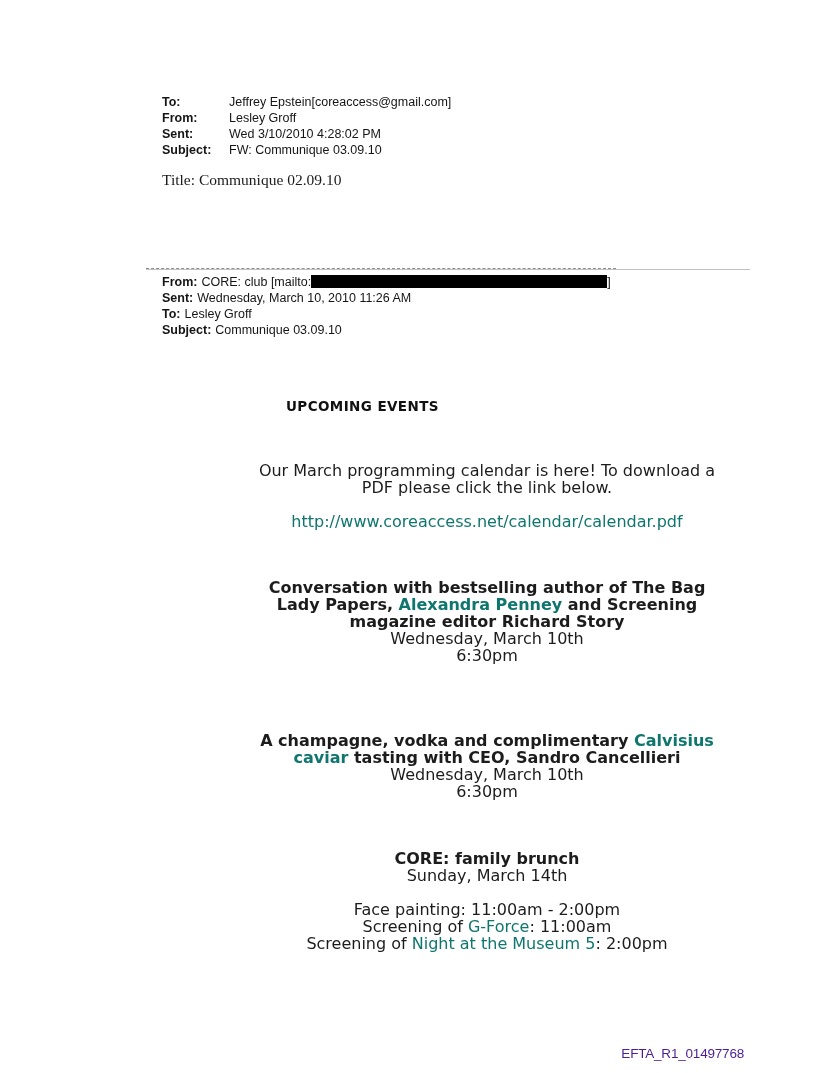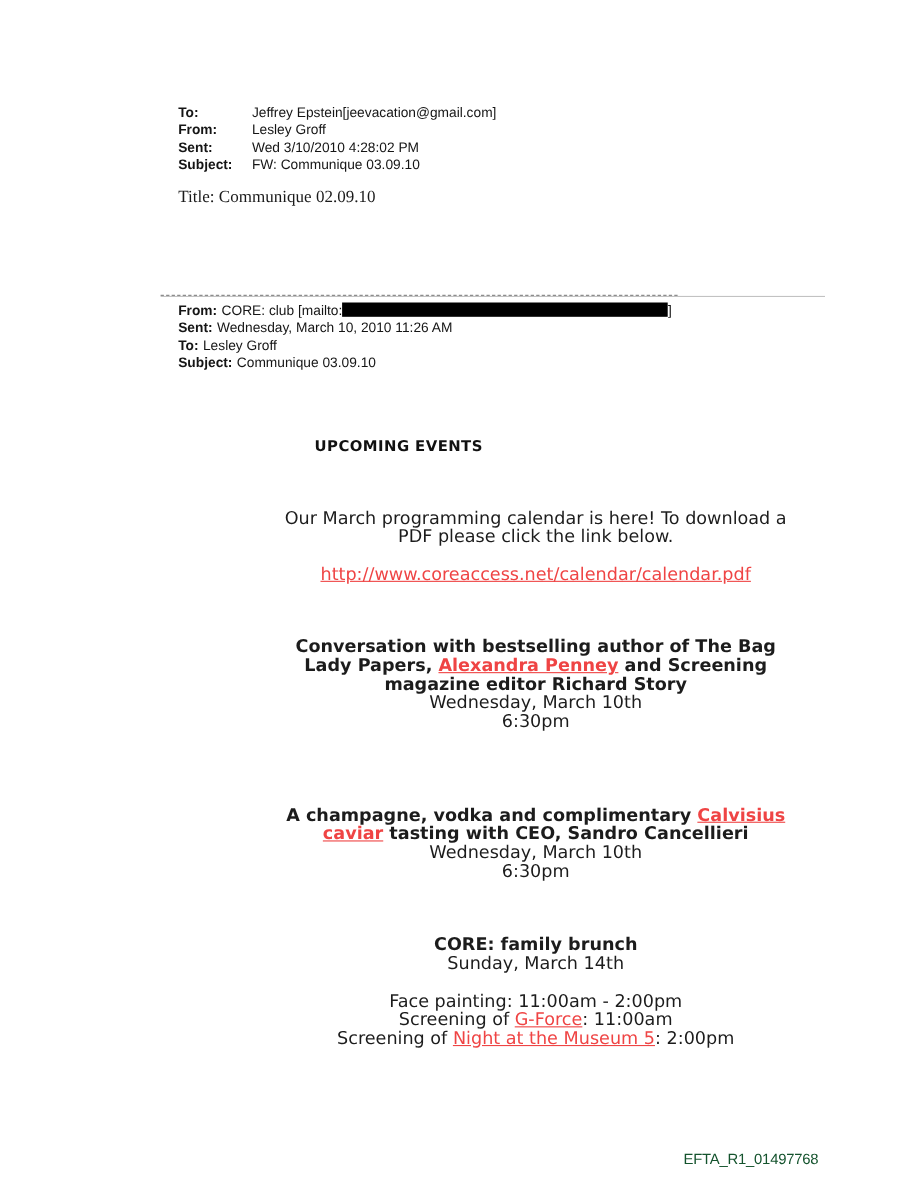--- a/index.html
+++ b/index.html
@@ -96,42 +96,42 @@
   .intro-para    { top: 462px; }
   .link-para     { top: 513px; }
   .event-1       { top: 579px; }
   .event-2       { top: 732px; }
   .event-3       { top: 850px; }
   .event-3-sched { top: 901px; }
 
   .line { min-height: 17px; }
   .b   { font-weight: bold; }
   .i   { }
-  .lnk { color: #ef4444; text-decoration: underline; cursor: pointer; }
+  .lnk { color: #0f766e; cursor: pointer; }
 
   
   .bates-footer {
     position: absolute;
     right: 6px;
     top: 1046px;
     font-family: "Liberation Sans", sans-serif;
     font-size: 13.5px;
     letter-spacing: -0.2px;
-    color: #14532d;
+    color: #4c1d95;
   }
 </style>
 </head>
 <body>
 
 <div class="page">
 
   <div class="outlook-header">
     <div class="oh-row">
       <span class="oh-label">To:</span>
-      <span class="oh-value">Jeffrey Epstein[jeevacation@gmail.com]</span>
+      <span class="oh-value">Jeffrey Epstein[coreaccess@gmail.com]</span>
     </div>
     <div class="oh-row">
       <span class="oh-label">From:</span>
       <span class="oh-value">Lesley Groff</span>
     </div>
     <div class="oh-row">
       <span class="oh-label">Sent:</span>
       <span class="oh-value">Wed 3/10/2010 4:28:02 PM</span>
     </div>
     <div class="oh-row">

